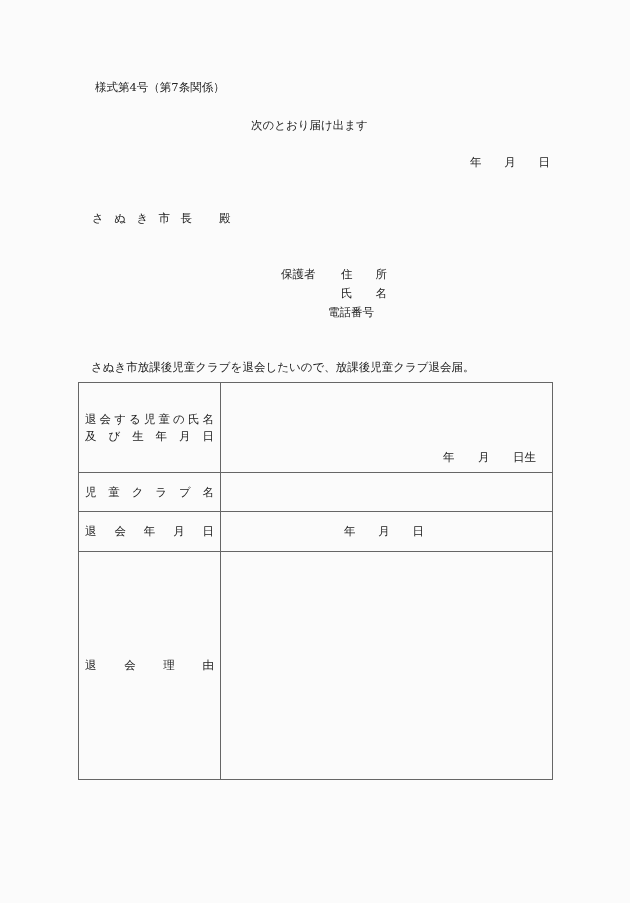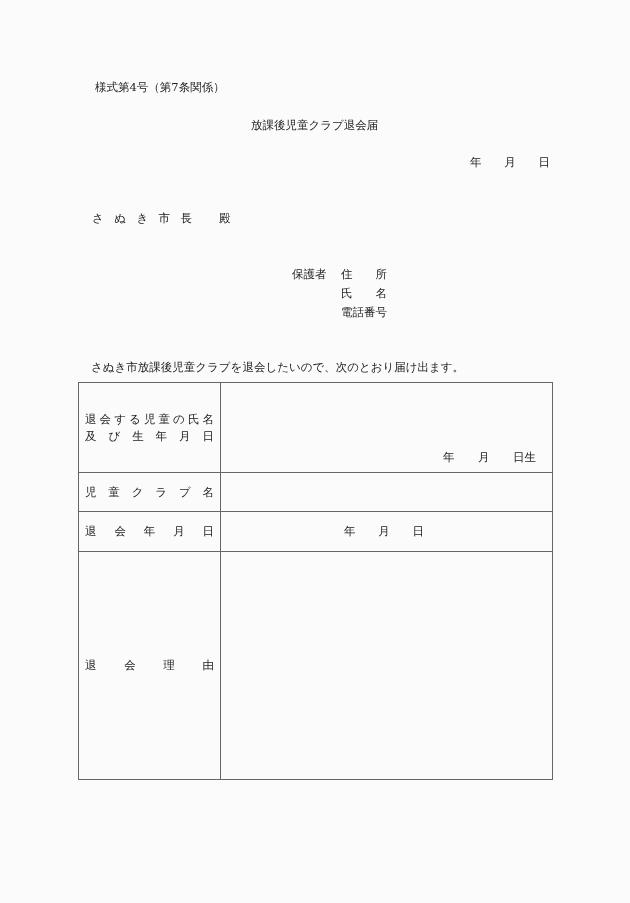--- a/index.html
+++ b/index.html
@@ -26,49 +26,49 @@
     vertical-align: middle;
   }
   td.label { width: 141px; }
   .lbl { margin: 0 6px 0 6px; }
 </style>
 </head>
 <body>
 
 <div class="abs" style="left:95px; top:80px;">様式第4号（第7条関係）</div>
 
-<div class="abs" style="left:251px; top:118px;">放課後児童クラブ退会届</div>
+<div class="abs" style="left:251px; top:118px;">次のとおり届け出ます</div>
 
 <div class="abs spread" style="left:470px; top:155px; width:80px;">
   <span>年</span>
   <span>月</span>
   <span>日</span>
 </div>
 
 <div class="abs spread" style="left:92px; top:211px; width:100px;">
   <span>さ</span>
   <span>ぬ</span>
   <span>き</span>
   <span>市</span>
   <span>長</span>
 </div>
 <div class="abs" style="left:219px; top:211px;">殿</div>
 
-<div class="abs" style="left:292px; top:267px;">保護者</div>
+<div class="abs" style="left:281px; top:267px;">保護者</div>
 <div class="abs spread" style="left:341px; top:267px; width:46px;">
   <span>住</span>
   <span>所</span>
 </div>
 <div class="abs spread" style="left:341px; top:286px; width:46px;">
   <span>氏</span>
   <span>名</span>
 </div>
-<div class="abs" style="left:341px; top:305px;">電話番号</div>
+<div class="abs" style="left:328px; top:305px;">電話番号</div>
 
-<div class="abs" style="left:91px; top:360px;">さぬき市放課後児童クラブを退会したいので、次のとおり届け出ます。</div>
+<div class="abs" style="left:91px; top:360px;">さぬき市放課後児童クラブを退会したいので、放課後児童クラブ退会届。</div>
 
 <table class="form">
   <tbody>
       <tr style="height:90px;">
     <td class="label">
       <div class="lbl spread">
         <span>退</span>
         <span>会</span>
         <span>す</span>
         <span>る</span>

